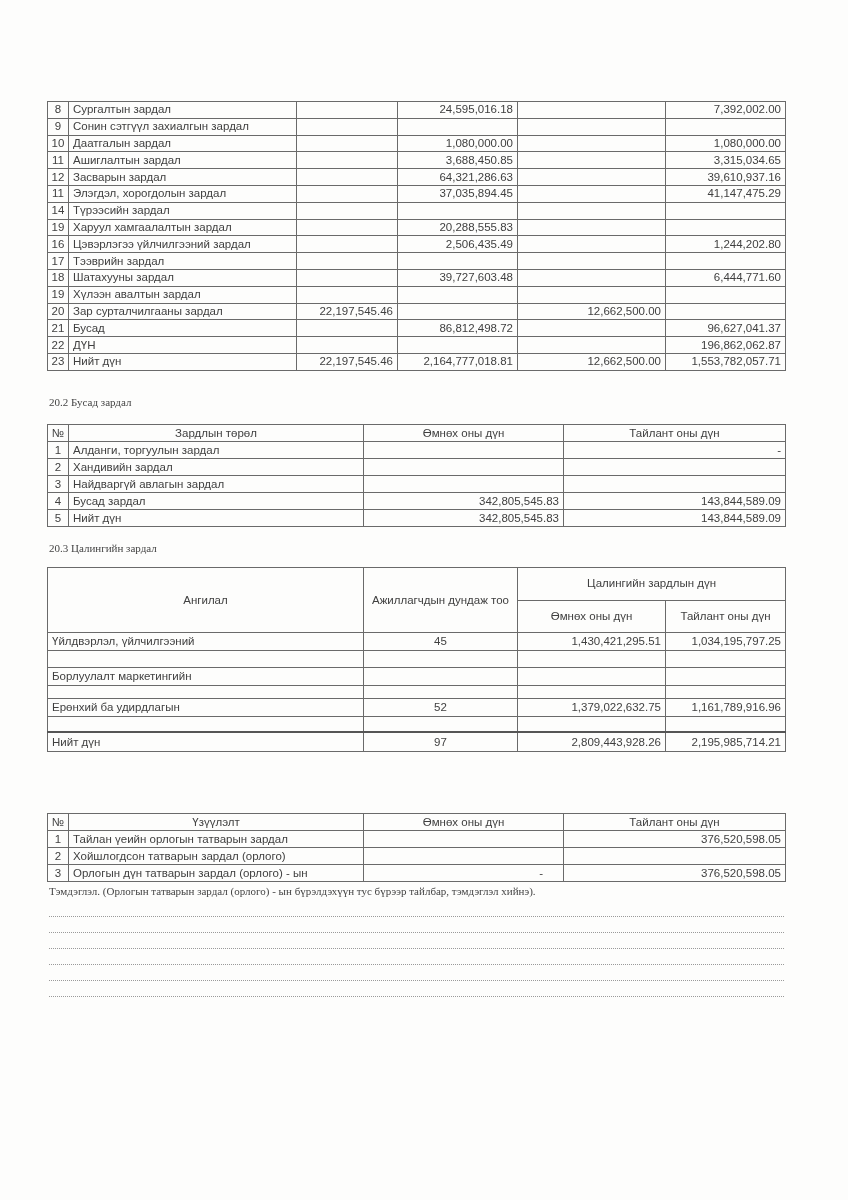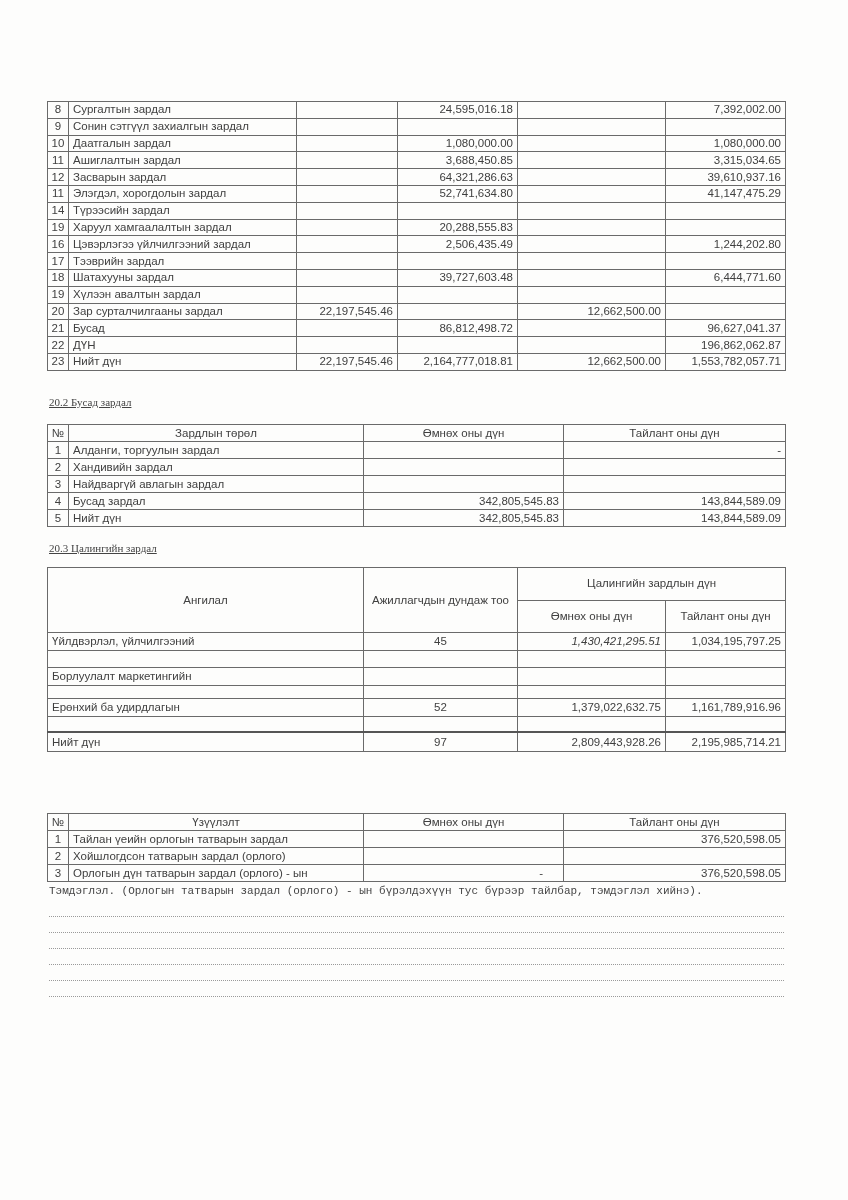--- a/index.html
+++ b/index.html
@@ -9,24 +9,24 @@
   }
   table { border-collapse: collapse; position: absolute; table-layout: fixed; }
   td, th {
     border: 1px solid #6a6a6a; font-size: 11.5px; font-weight: normal; padding: 0 4px;
     white-space: nowrap; overflow: hidden; color: #404040; line-height: 15px;
   }
   .num { text-align: center; padding: 0; }
   .r { text-align: right; }
   .c { text-align: center; }
   .section-title {
-    position: absolute; font-family: "Liberation Serif", serif; font-size: 11px; color: #444; text-decoration: underline;
+    position: absolute; font-family: "Liberation Serif", serif; font-size: 11px; color: #444;
   }
   .note {
-    position: absolute; left: 49px; top: 885px; font-family: Liberation Mono, monospace;
+    position: absolute; left: 49px; top: 885px; font-family: Liberation Serif, serif;
     font-size: 11px; color: #444;
   }
   .dotline {
     position: absolute; left: 49px; width: 735px; height: 0;
     border-top: 1px dotted #9a9a9a;
   }
   #t1 { left: 47px; top: 101px; width: 738px; }
   #t1 td { height: 15.8px; }
   #t2 { left: 47px; top: 424px; width: 738px; }
   #t2 td { height: 16px; }
@@ -84,21 +84,21 @@
         <td>Засварын зардал</td>
         <td class="r"></td>
         <td class="r">64,321,286.63</td>
         <td class="r"></td>
         <td class="r">39,610,937.16</td>
       </tr>
       <tr>
         <td class="num">11</td>
         <td>Элэгдэл, хорогдолын зардал</td>
         <td class="r"></td>
-        <td class="r">52,741,634.80</td>
+        <td class="r">37,035,894.45</td>
         <td class="r"></td>
         <td class="r">41,147,475.29</td>
       </tr>
       <tr>
         <td class="num">14</td>
         <td>Түрээсийн зардал</td>
         <td class="r"></td>
         <td class="r"></td>
         <td class="r"></td>
         <td class="r"></td>
@@ -244,21 +244,21 @@
     </tr>
     <tr>
       <td class="c" style="height:31px;">Өмнөх оны дүн</td>
       <td class="c">Тайлант оны дүн</td>
     </tr>
   </thead>
   <tbody id="t3-body">
       <tr>
         <td style="height:17px;">Үйлдвэрлэл, үйлчилгээний</td>
         <td class="c" style="height:17px;">45</td>
-        <td class="r" style="height:17px;font-style:italic;">1,430,421,295.51</td>
+        <td class="r" style="height:17px;">1,430,421,295.51</td>
         <td class="r" style="height:17px;">1,034,195,797.25</td>
       </tr>
       <tr>
         <td style="height:16px;"></td>
         <td class="c" style="height:16px;"></td>
         <td class="r" style="height:16px;"></td>
         <td class="r" style="height:16px;"></td>
       </tr>
       <tr>
         <td style="height:17px;">Борлуулалт маркетингийн</td>

